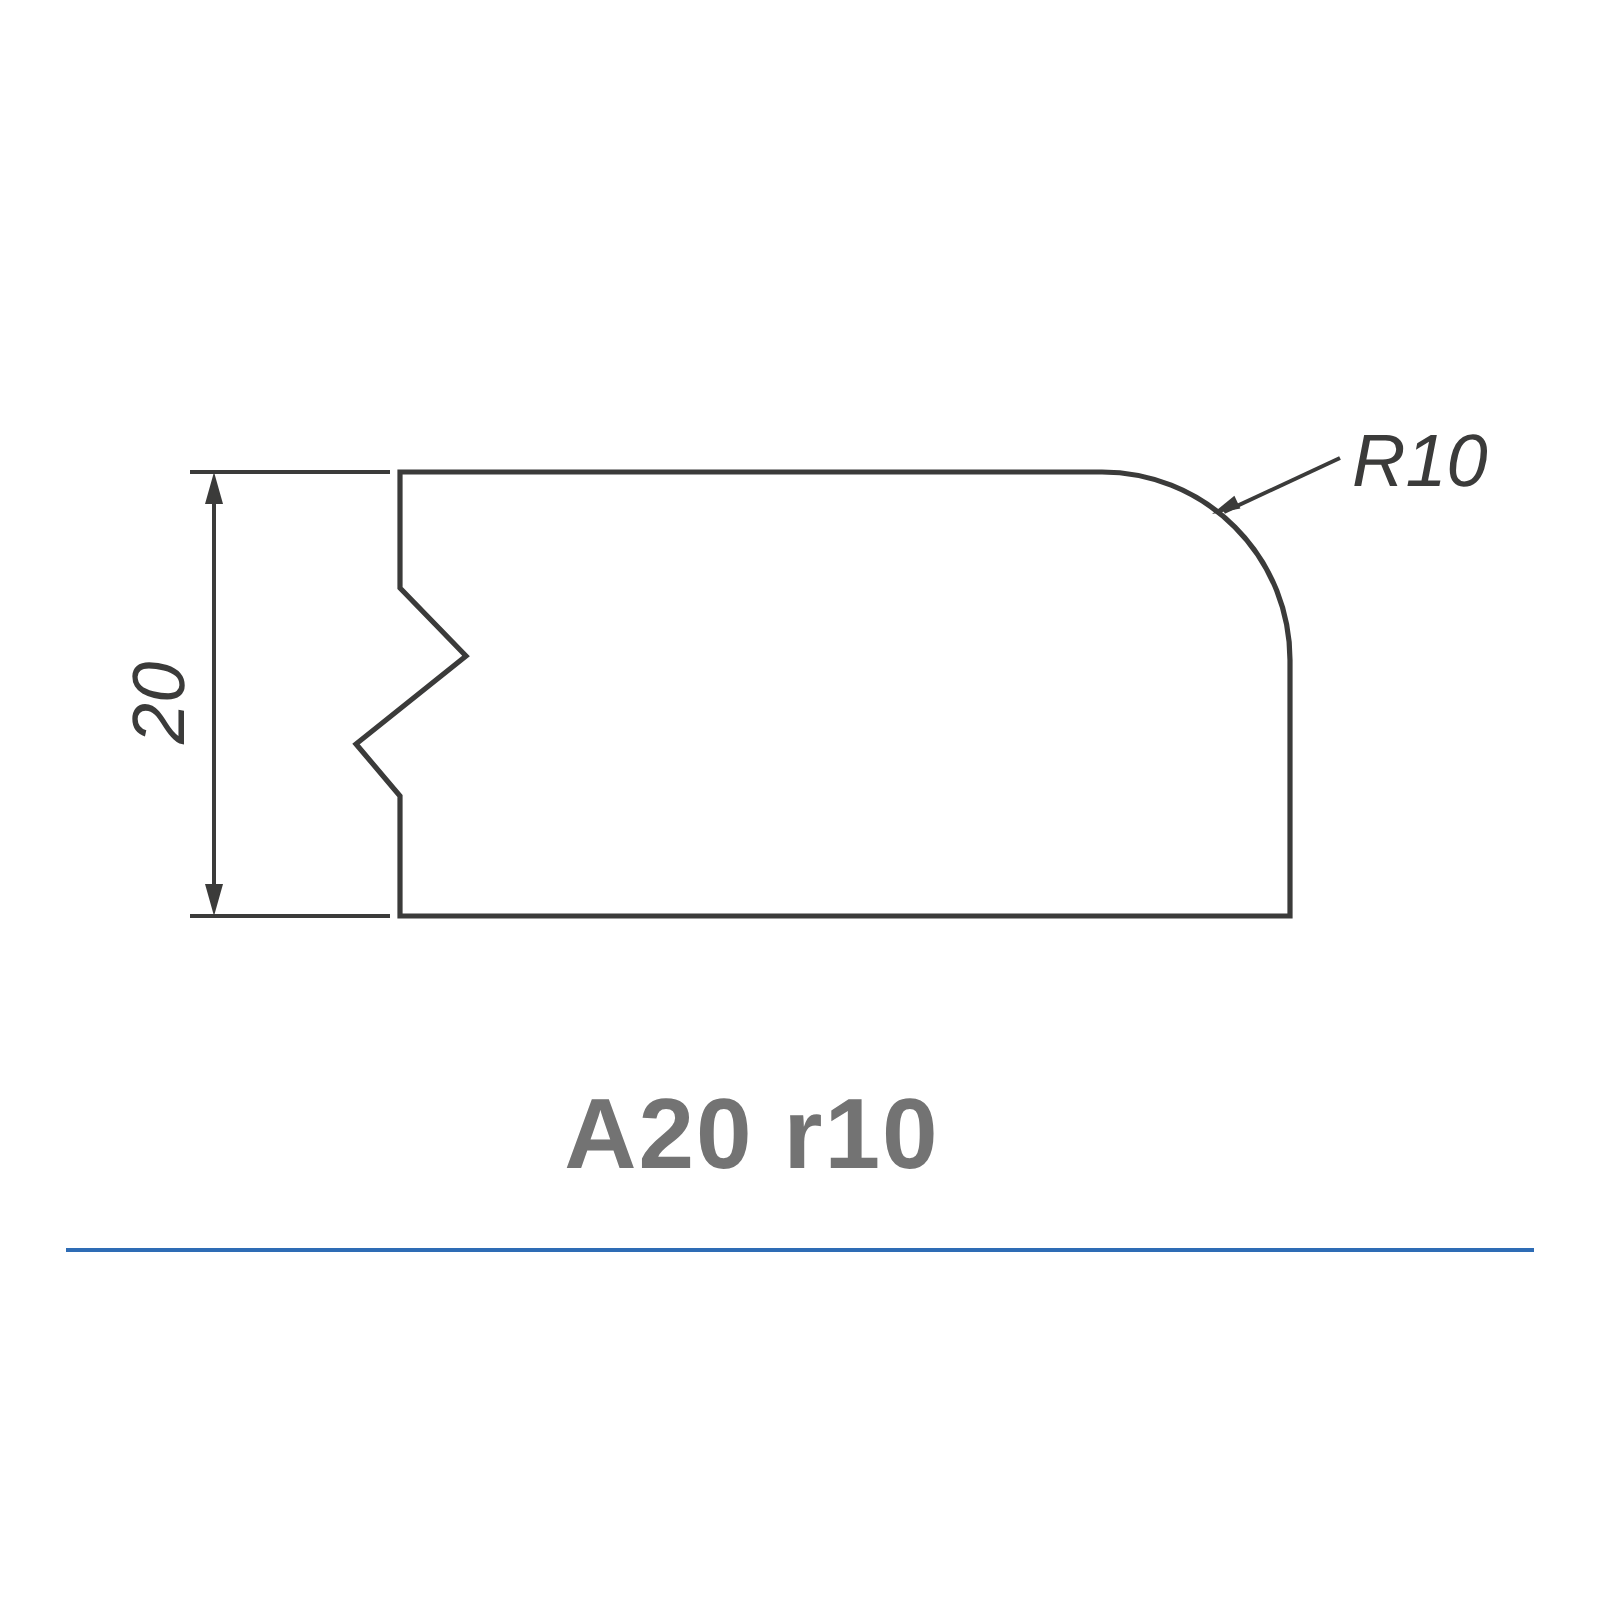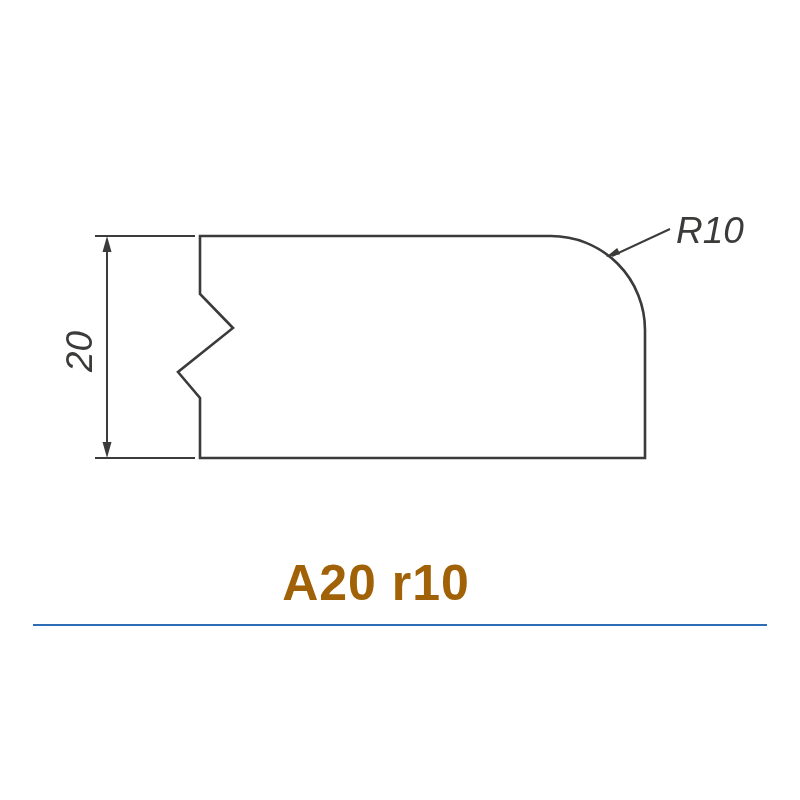--- a/index.html
+++ b/index.html
@@ -14,27 +14,27 @@
     width: 800px; height: 800px;
     background: #ffffff;
   }
   .drawing-svg {
     position: absolute;
     top: 0; left: 0;
     width: 800px; height: 800px;
   }
   .profile-title {
     position: absolute;
-    top: 554px;
+    top: 538px;
     left: 0;
     width: 752px;
     text-align: center;
     font-size: 50px;
     font-weight: bold;
-    color: #a16207;
+    color: #737373;
     letter-spacing: 1px;
   }
   .bottom-divider {
     position: absolute;
     top: 624px;
     left: 33px;
     width: 734px;
     height: 2px;
     background: #2e6cb5;
   }

